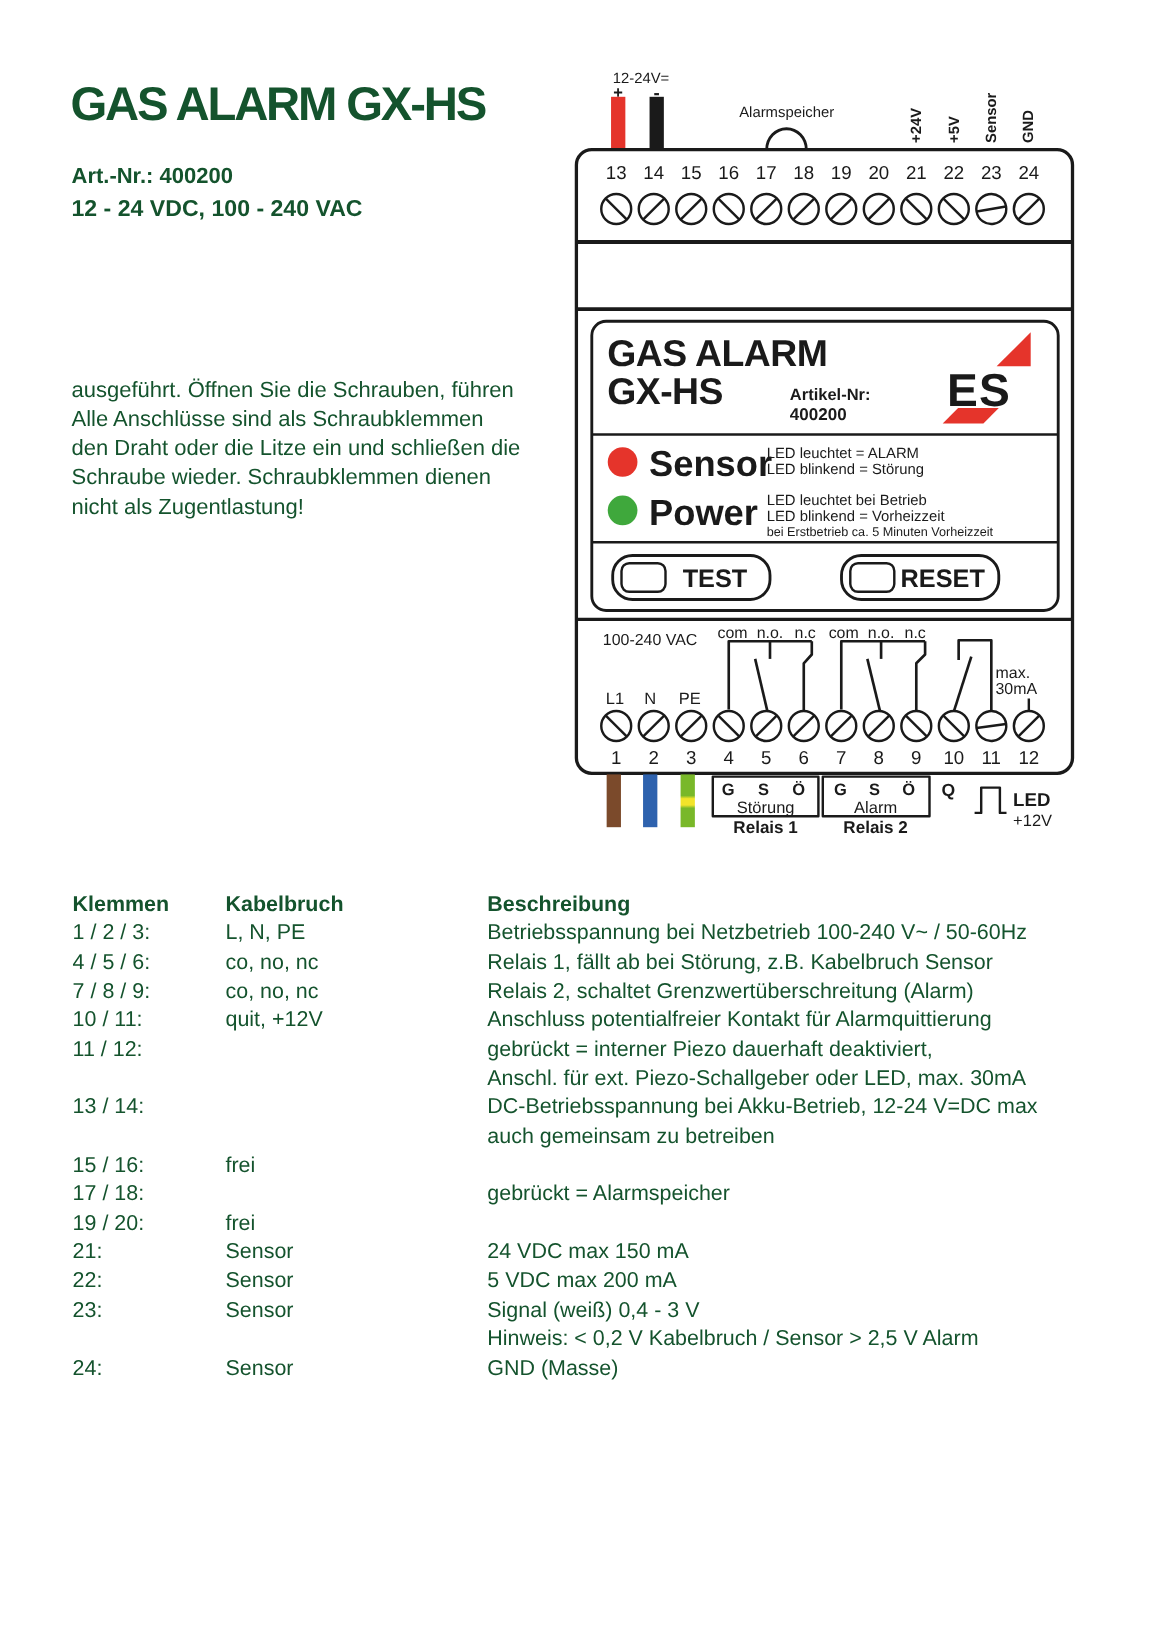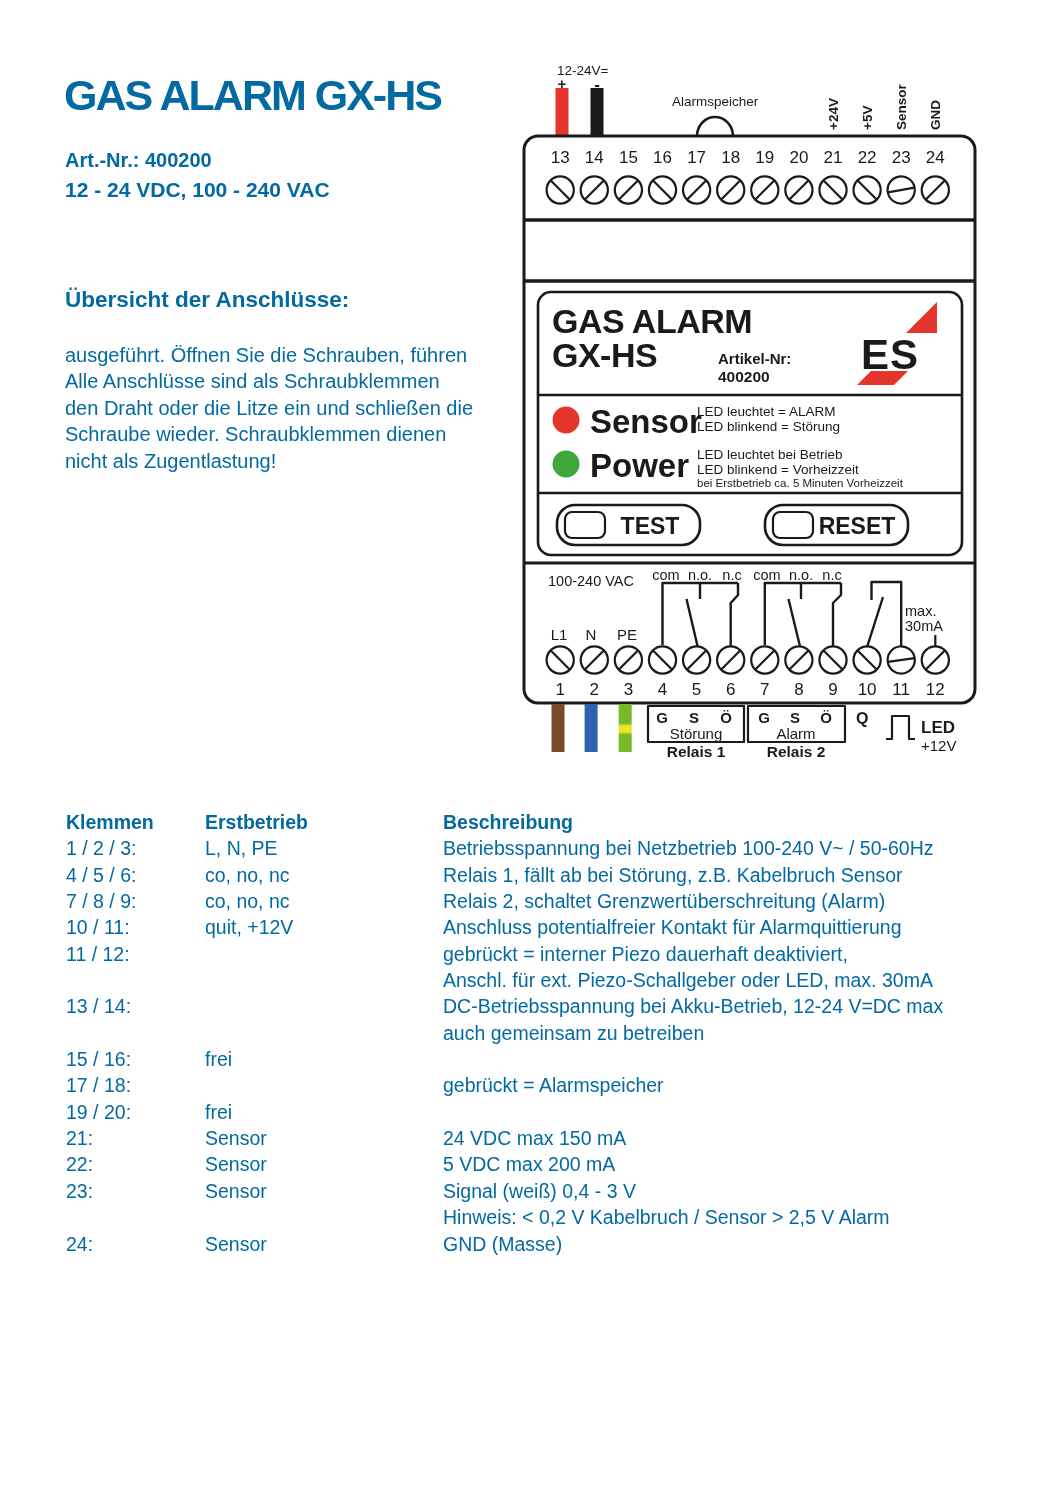--- a/index.html
+++ b/index.html
@@ -1,17 +1,17 @@
 <!DOCTYPE html>
 <html><head>
 <meta charset="utf-8">
 <style>
   html,body{margin:0;padding:0;background:#ffffff;}
   .page{position:relative;width:1060px;height:1500px;background:#fff;overflow:hidden;
-        font-family:"Liberation Sans","DejaVu Sans",sans-serif;color:#0369a1;}
+        font-family:"Liberation Sans","DejaVu Sans",sans-serif;color:#14532d;}
   .abs{position:absolute;white-space:nowrap;}
   .title{left:64px;top:74px;font-size:43px;font-weight:bold;letter-spacing:-2px;line-height:1;}
   .artnr{left:65px;top:149px;font-size:20px;font-weight:bold;}
   .volt{left:65px;top:178px;font-size:21px;font-weight:bold;text-align:center;}
   .sechead{left:65px;top:287px;font-size:22.5px;font-weight:bold;}
   .intro{left:65px;top:342px;font-size:20px;line-height:26.4px;}
   .intro div{white-space:nowrap;}
   
   .ttable{position:absolute;left:0;top:811px;width:1060px;font-size:19.5px;}
   .trow{position:relative;height:26.35px;padding-left:16px;}
@@ -36,21 +36,20 @@
   .panel{fill:#fff;stroke:#1a1a1a}
 </style>
 </head>
 <body>
 
 <div class="page">
 
   <div class="abs title">GAS ALARM GX-HS</div>
   <div class="abs artnr">Art.-Nr.: 400200</div>
   <div class="abs volt">12 - 24 VDC, 100 - 240 VAC</div>
-  <div class="abs sechead">Übersicht der Anschlüsse:</div>
   <div class="abs intro">
     <div>ausgeführt. Öffnen Sie die Schrauben, führen</div>
     <div>Alle Anschlüsse sind als Schraubklemmen</div>
     <div>den Draht oder die Litze ein und schließen die</div>
     <div>Schraube wieder. Schraubklemmen dienen</div>
     <div>nicht als Zugentlastung!</div>
   </div>
 
   <svg viewBox="500 50 500 730">
     <defs>
@@ -279,21 +278,21 @@
 
     <text class="s16 b" x="856" y="724">Q</text>
     <path class="ln w2" d="M886,739 H892 V716 H909 V739 H915"></path>
     <text class="s17 b" x="921" y="733">LED</text>
     <text class="s15" x="921" y="751">+12V</text>
   </svg>
 
   <div class="ttable">
     <div class="trow thead">
       <span class="col-k">Klemmen</span>
-      <span class="col-b">Erstbetrieb</span>
+      <span class="col-b">Kabelbruch</span>
       <span class="col-d">Beschreibung</span>
     </div>
     <div>
         <div class="trow">
           <span class="col-k">1 / 2 / 3:</span>
           <span class="col-b">L, N, PE</span>
           <span class="col-d">Betriebsspannung bei Netzbetrieb 100-240 V~ / 50-60Hz</span>
         </div>
         <div class="trow">
           <span class="col-k">4 / 5 / 6:</span>

